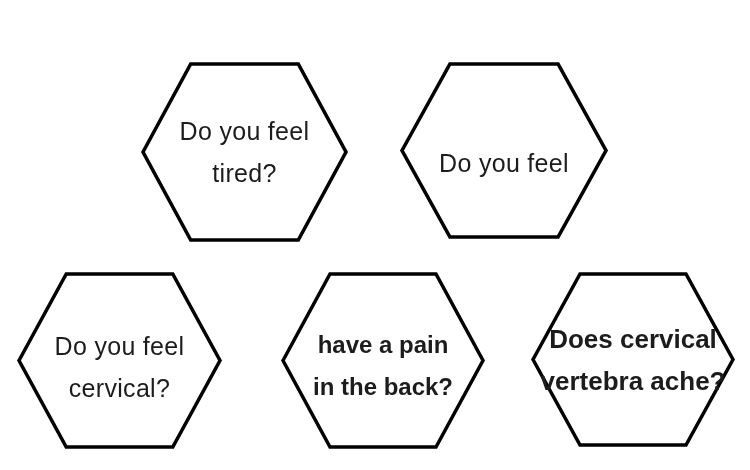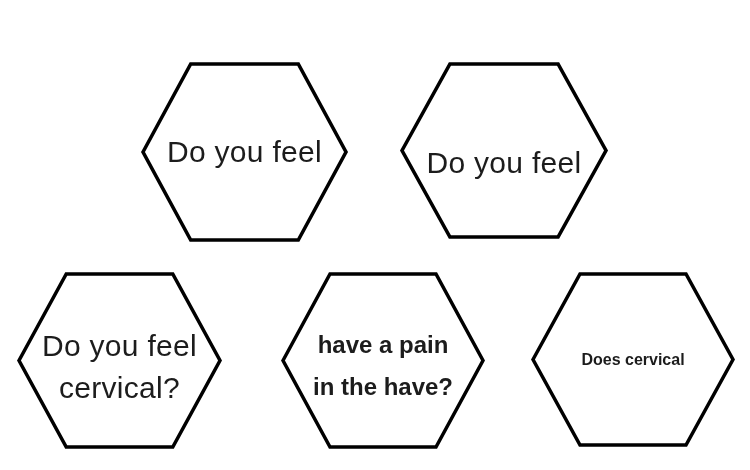--- a/index.html
+++ b/index.html
@@ -23,46 +23,47 @@
   }
   .hex-label {
     position: absolute;
     inset: 0;
     display: flex;
     flex-direction: column;
     align-items: center;
     justify-content: center;
     text-align: center;
     color: #1c1c1c;
-    font-size: 30px;
+    font-size: 25px;
     line-height: 42px;
     letter-spacing: 0.3px;
     white-space: nowrap;
   }
   .hex-label.bold {
     font-weight: bold;
     font-size: 24px;
     letter-spacing: 0px;
   }
-  .hex-label.smaller { font-size: 16px; }
+  .hex-label.smaller { font-size: 26px; }
   .shift12 { transform: translateY(12px); }
   .shift6  { transform: translateY(6px); }
   .shift5  { transform: translateY(5px); }
 </style>
 </head>
 <body>
 
 <div class="canvas">
 
   <div class="hex" style="left:143px; top:64px; width:203px; height:176px;">
     <svg viewBox="0 0 200 172" preserveAspectRatio="none">
       <polygon points="0,86 47,0 153,0 200,86 153,172 47,172" fill="#ffffff" stroke-width="3.5" stroke-linejoin="miter" stroke="#000000"></polygon>
     </svg>
     <div class="hex-label">
       <span>Do you feel</span>
+      <span>tired?</span>
     </div>
   </div>
 
   <div class="hex" style="left:402px; top:64px; width:204px; height:173px;">
     <svg viewBox="0 0 200 172" preserveAspectRatio="none">
       <polygon points="0,86 47,0 153,0 200,86 153,172 47,172" fill="#ffffff" stroke-width="3.5" stroke-linejoin="miter" stroke="#000000"></polygon>
     </svg>
     <div class="hex-label shift12">
       <span>Do you feel</span>
     </div>
@@ -77,26 +78,27 @@
       <span>cervical?</span>
     </div>
   </div>
 
   <div class="hex" style="left:283px; top:274px; width:200px; height:173px;">
     <svg viewBox="0 0 200 172" preserveAspectRatio="none">
       <polygon points="0,86 47,0 153,0 200,86 153,172 47,172" fill="#ffffff" stroke-width="3.5" stroke-linejoin="miter" stroke="#000000"></polygon>
     </svg>
     <div class="hex-label bold shift5">
       <span>have a pain</span>
-      <span>in the have?</span>
+      <span>in the back?</span>
     </div>
   </div>
 
   <div class="hex" style="left:533px; top:274px; width:200px; height:171px;">
     <svg viewBox="0 0 200 172" preserveAspectRatio="none">
       <polygon points="0,86 47,0 153,0 200,86 153,172 47,172" fill="#ffffff" stroke-width="3.5" stroke-linejoin="miter" stroke="#000000"></polygon>
     </svg>
     <div class="hex-label bold smaller">
       <span>Does cervical</span>
+      <span>vertebra ache?</span>
     </div>
   </div>
 
 </div>
 
 </body></html>

